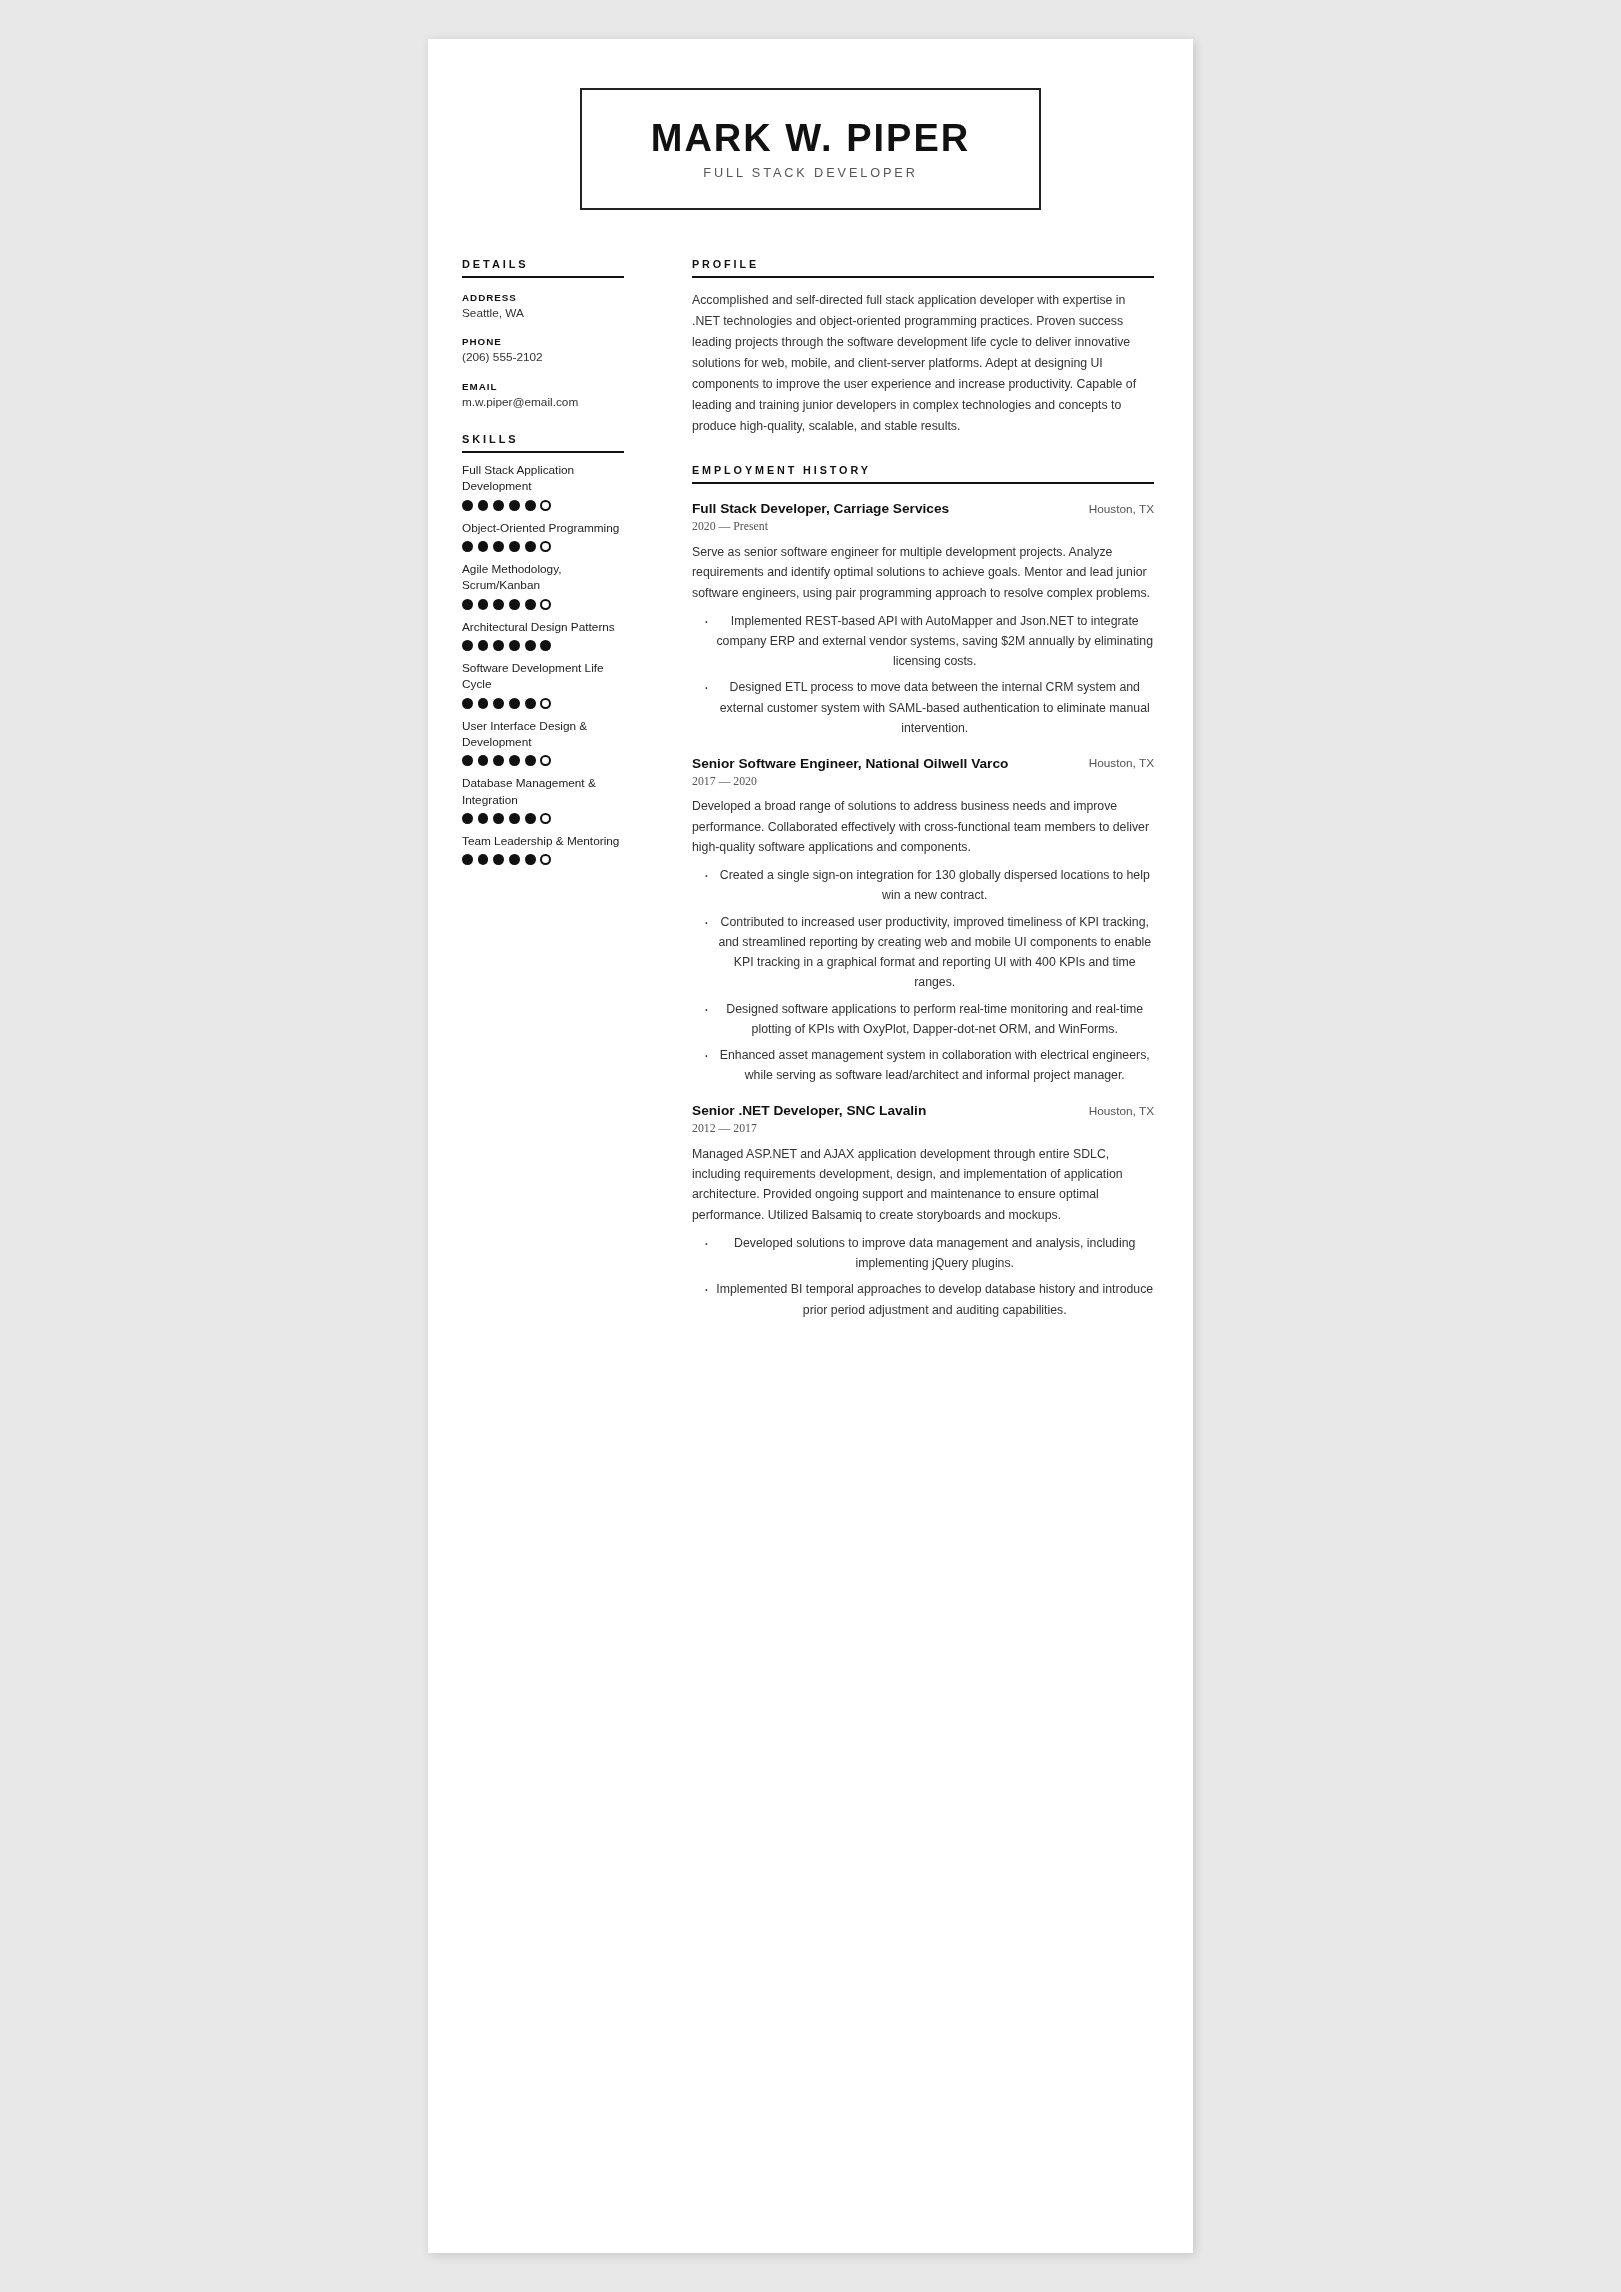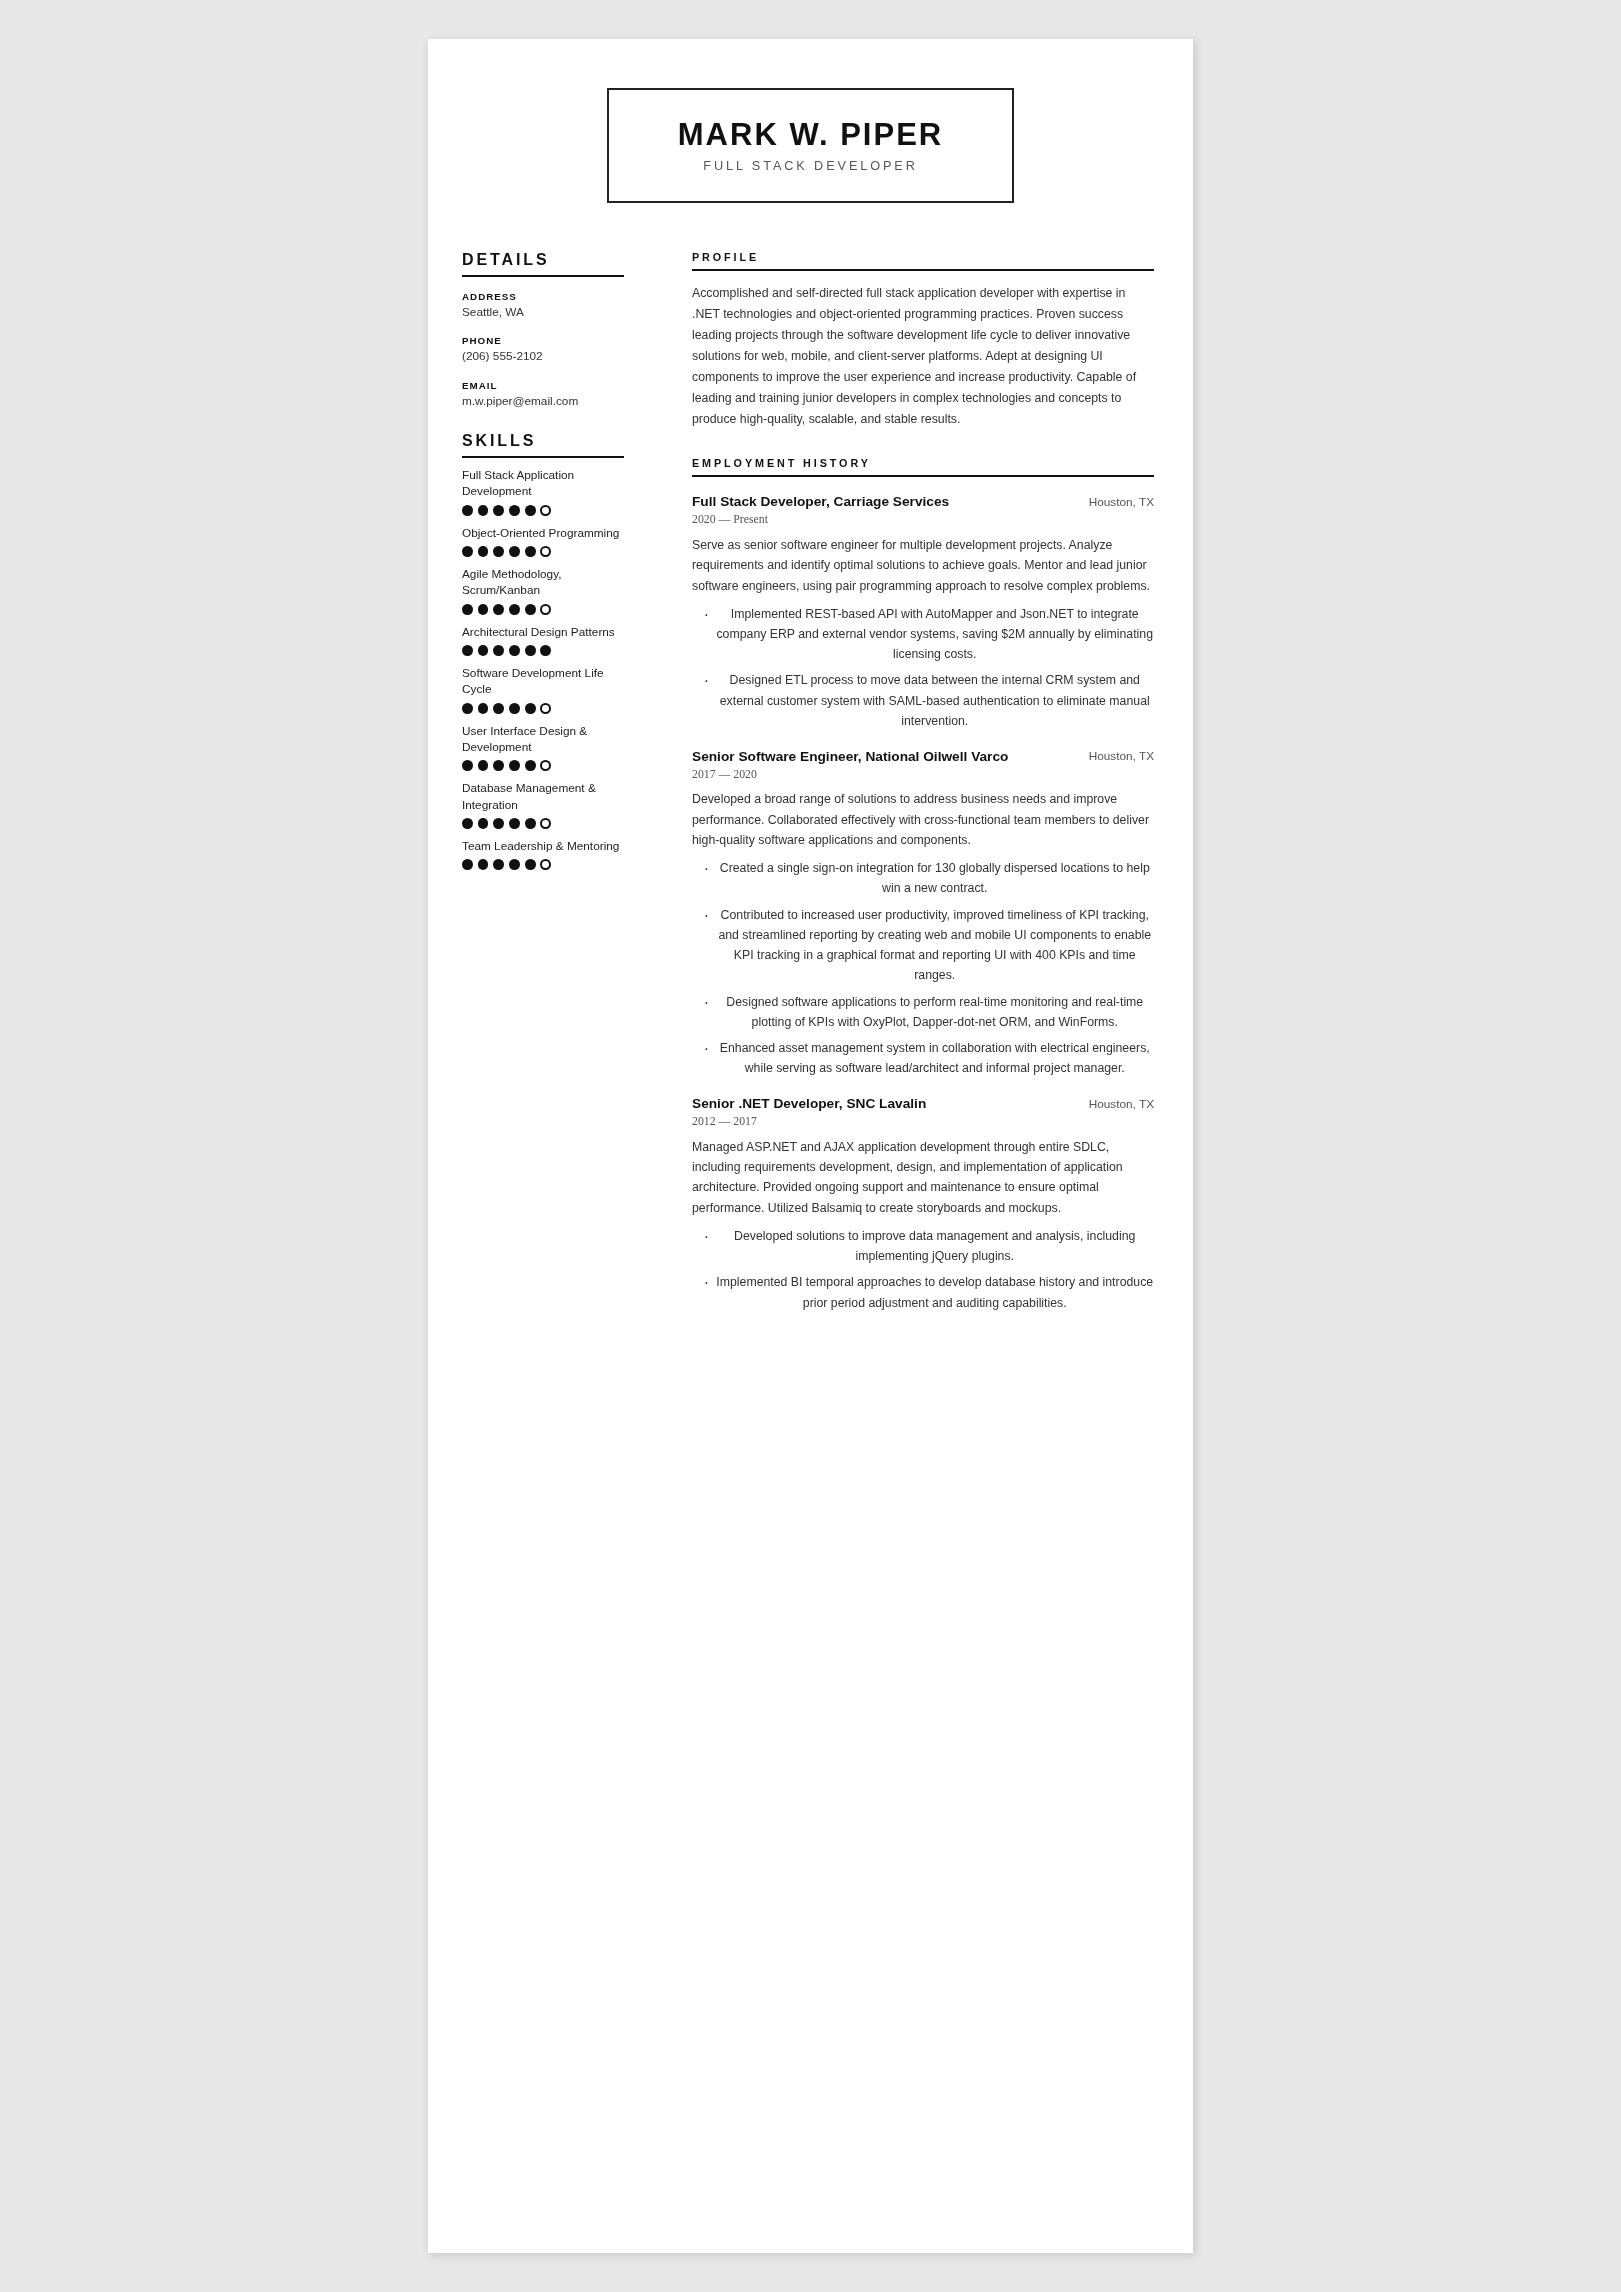--- a/index.html
+++ b/index.html
@@ -25,21 +25,21 @@
       align-items: center;
       padding: 49px 59px 39px;
     }
     .header-box {
       border: 2px solid #222;
       padding: 27.4px 69px;
       text-align: center;
     }
     .name {
       font-family: Arial, sans-serif;
-      font-size: 31px;
+      font-size: 38px;
       font-weight: 900;
       letter-spacing: 2px;
       color: #111;
     }
     .title {
       font-family: Arial, sans-serif;
       font-size: 12.7px;
       letter-spacing: 2.9px;
       color: #555;
       margin-top: 5.9px;
@@ -53,21 +53,21 @@
       min-width: 225px;
       padding: 9.8px 29px 19.6px 34px;
       border-right: none;
     }
     .right-col {
       flex: 1;
       padding: 9.8px 39px 19.6px 39px;
     }
     .section-heading {
       font-family: Arial, sans-serif;
-      font-size: 16px;
+      font-size: 11px;
       font-weight: 700;
       letter-spacing: 2.9px;
       color: #111;
       margin-bottom: 5px;
       padding-bottom: 5.9px;
       border-bottom: 2px solid #111;
       margin-top: 21.6px;
     }
     .left-col .section-heading:first-child {
       margin-top: 0;

